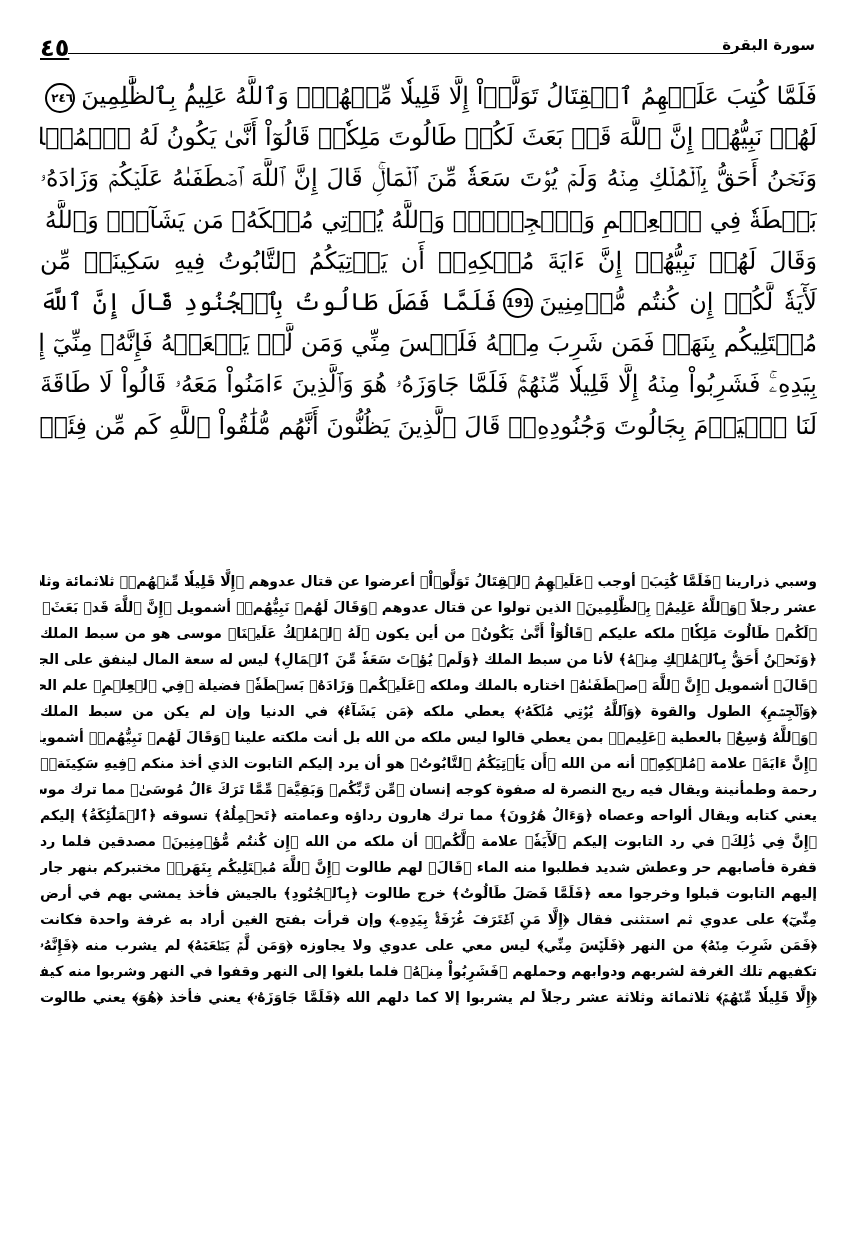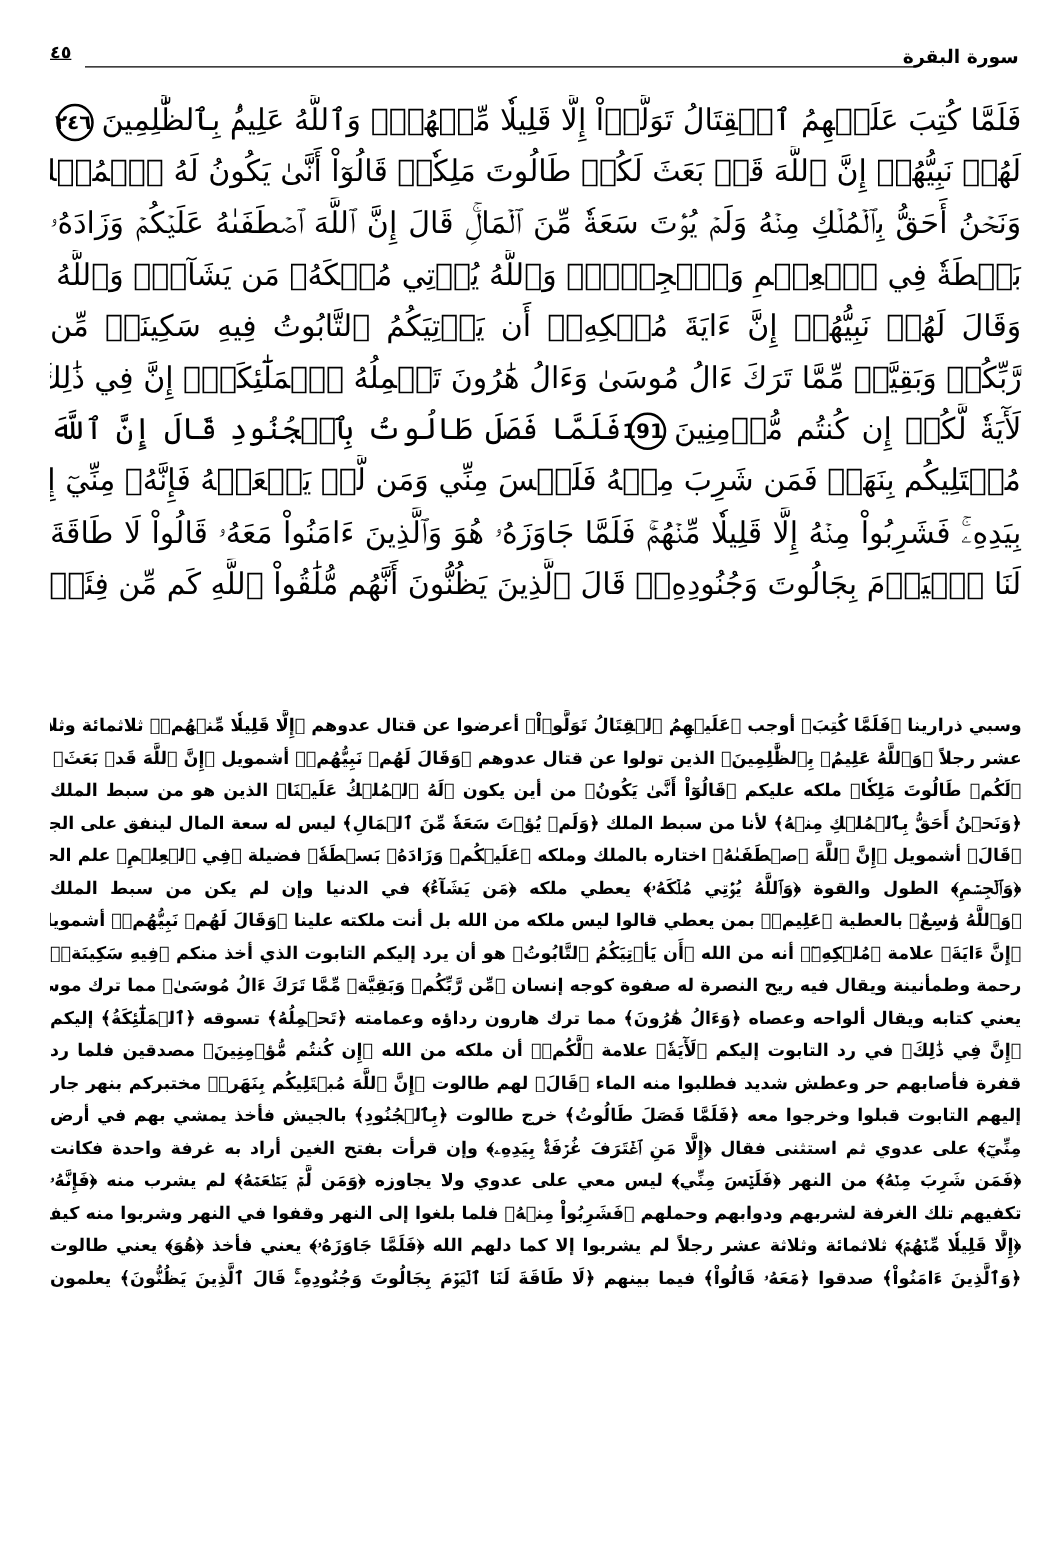--- a/index.html
+++ b/index.html
@@ -1,65 +1,63 @@
 <!DOCTYPE html>
 <html><head>
 <meta charset="utf-8">
 <style>
   html, body { margin: 0; padding: 0; background: #ffffff; }
   body { width: 850px; height: 1241px; position: relative; overflow: hidden; color: #000; }
   .page { position: absolute; left: 0; top: 0; width: 850px; height: 1241px; }
   .header { position: absolute; left: 40px; top: 34px; width: 775px; height: 24px; direction: rtl; }
   .header .surah { position: absolute; right: 0; top: 2px; font-family: "DejaVu Sans", sans-serif; font-weight: bold; font-size: 15px; text-align: center; }
-  .header .pnum { position: absolute; left: 0; top: 0px; font-family: "DejaVu Sans", sans-serif; font-weight: bold; font-size: 14px; text-decoration: underline; }
+  .header .pnum { position: absolute; left: 0; top: 0px; font-family: "DejaVu Sans", sans-serif; font-weight: bold; font-size: 24px; text-decoration: underline; }
   .header .rule { position: absolute; left: 28px; right: 82px; top: 19px; border-top: 1.5px solid #000; }
   .verses { position: absolute; left: 40px; top: 76px; width: 777px; direction: rtl; }
   .vline { height: 41.2px; line-height: 41.2px; font-family: "DejaVu Serif", serif; font-size: 24px; text-align: justify; text-align-last: justify; white-space: nowrap; overflow: hidden; }
-  .ayah-marker { display: inline-block; width: 30px; height: 30px; border: 2px solid #000; border-radius: 50%; font-size: 16px; line-height: 26px; text-align: center; vertical-align: middle; font-family: "DejaVu Sans", sans-serif; font-weight: bold; box-sizing: border-box; margin: 0 6px; }
+  .ayah-marker { display: inline-block; width: 30px; height: 30px; border: 2px solid #000; border-radius: 50%; font-size: 12px; line-height: 26px; text-align: center; vertical-align: middle; font-family: "DejaVu Sans", sans-serif; font-weight: bold; box-sizing: border-box; margin: 0 6px; }
   .tafsir { position: absolute; left: 40px; top: 568px; width: 777px; direction: rtl; }
   .tline { height: 26px; line-height: 26px; font-family: "DejaVu Sans", sans-serif; font-size: 14px; font-weight: bold; text-align: justify; text-align-last: justify; white-space: nowrap; overflow: hidden; }
 </style>
 </head>
 <body>
 
 <div class="page">
 
   <div class="header">
     <span class="surah">سورة البقرة</span>
     <div class="rule"></div>
     <span class="pnum">٤٥</span>
   </div>
 
   <div class="verses" id="verses">
       <div class="vline"><span>فَلَمَّا كُتِبَ عَلَيۡهِمُ ٱلۡقِتَالُ تَوَلَّوۡاْ إِلَّا قَلِيلٗا مِّنۡهُمۡۗ وَٱللَّهُ عَلِيمُۢ بِٱلظَّٰلِمِينَ</span><span class="ayah-marker">٢٤٦</span></div>
       <div class="vline"><span>لَهُمۡ نَبِيُّهُمۡ إِنَّ ٱللَّهَ قَدۡ بَعَثَ لَكُمۡ طَالُوتَ مَلِكٗاۚ قَالُوٓاْ أَنَّىٰ يَكُونُ لَهُ ٱلۡمُلۡكُ عَلَيۡنَا</span></div>
       <div class="vline"><span>وَنَحۡنُ أَحَقُّ بِٱلۡمُلۡكِ مِنۡهُ وَلَمۡ يُؤۡتَ سَعَةٗ مِّنَ ٱلۡمَالِۚ قَالَ إِنَّ ٱللَّهَ ٱصۡطَفَىٰهُ عَلَيۡكُمۡ وَزَادَهُۥ</span></div>
       <div class="vline"><span>بَسۡطَةٗ فِي ٱلۡعِلۡمِ وَٱلۡجِسۡمِۖ وَٱللَّهُ يُؤۡتِي مُلۡكَهُۥ مَن يَشَآءُۚ وَٱللَّهُ وَٰسِعٌ عَلِيمٞ</span></div>
       <div class="vline"><span>وَقَالَ لَهُمۡ نَبِيُّهُمۡ إِنَّ ءَايَةَ مُلۡكِهِۦٓ أَن يَأۡتِيَكُمُ ٱلتَّابُوتُ فِيهِ سَكِينَةٞ مِّن</span></div>
-      <div class="vline"><span>رَّبِّكُمۡ وَبَقِيَّةٞ مِّمَّا تَرَكَ ءَالُ مُوسَىٰ وَءَالُ هَٰرُونَ تَحۡمِلُهُ ٱلۡمَلَٰٓئِكَةُۚ إِنَّ فِي ذَٰلِكَ</span></div>
       <div class="vline"><span>لَأٓيَةٗ لَّكُمۡ إِن كُنتُم مُّؤۡمِنِينَ</span><span class="ayah-marker">191</span><span>فَلَمَّا فَصَلَ طَالُوتُ بِٱلۡجُنُودِ قَالَ إِنَّ ٱللَّهَ</span></div>
       <div class="vline"><span>مُبۡتَلِيكُم بِنَهَرٖ فَمَن شَرِبَ مِنۡهُ فَلَيۡسَ مِنِّي وَمَن لَّمۡ يَطۡعَمۡهُ فَإِنَّهُۥ مِنِّيٓ إِلَّا مَنِ ٱغۡتَرَفَ غُرۡفَةَۢ</span></div>
       <div class="vline"><span>بِيَدِهِۦۚ فَشَرِبُواْ مِنۡهُ إِلَّا قَلِيلٗا مِّنۡهُمۡۚ فَلَمَّا جَاوَزَهُۥ هُوَ وَٱلَّذِينَ ءَامَنُواْ مَعَهُۥ قَالُواْ لَا طَاقَةَ</span></div>
       <div class="vline"><span>لَنَا ٱلۡيَوۡمَ بِجَالُوتَ وَجُنُودِهِۦۚ قَالَ ٱلَّذِينَ يَظُنُّونَ أَنَّهُم مُّلَٰقُواْ ٱللَّهِ كَم مِّن فِئَةٖ</span></div>
     </div>
 
   <div class="tafsir" id="tafsir">
       <div class="tline">وسبي ذرارينا ﴿فَلَمَّا كُتِبَ﴾ أوجب ﴿عَلَيۡهِمُ ٱلۡقِتَالُ تَوَلَّوۡاْ﴾ أعرضوا عن قتال عدوهم ﴿إِلَّا قَلِيلٗا مِّنۡهُمۡ﴾ ثلاثمائة وثلاثة</div>
       <div class="tline">عشر رجلاً ﴿وَٱللَّهُ عَلِيمُۢ بِٱلظَّٰلِمِينَ﴾ الذين تولوا عن قتال عدوهم ﴿وَقَالَ لَهُمۡ نَبِيُّهُمۡ﴾ أشمويل ﴿إِنَّ ٱللَّهَ قَدۡ بَعَثَ﴾ بين</div>
-      <div class="tline">﴿لَكُمۡ طَالُوتَ مَلِكٗا﴾ ملكه عليكم ﴿قَالُوٓاْ أَنَّىٰ يَكُونُ﴾ من أين يكون ﴿لَهُ ٱلۡمُلۡكُ عَلَيۡنَا﴾ الذين هو من سبط الملك</div>
+      <div class="tline">﴿لَكُمۡ طَالُوتَ مَلِكٗا﴾ ملكه عليكم ﴿قَالُوٓاْ أَنَّىٰ يَكُونُ﴾ من أين يكون ﴿لَهُ ٱلۡمُلۡكُ عَلَيۡنَا﴾ موسى هو من سبط الملك</div>
       <div class="tline">﴿وَنَحۡنُ أَحَقُّ بِٱلۡمُلۡكِ مِنۡهُ﴾ لأنا من سبط الملك ﴿وَلَمۡ يُؤۡتَ سَعَةٗ مِّنَ ٱلۡمَالِ﴾ ليس له سعة المال لينفق على الجيش</div>
       <div class="tline">﴿قَالَ﴾ أشمويل ﴿إِنَّ ٱللَّهَ ٱصۡطَفَىٰهُ﴾ اختاره بالملك وملكه ﴿عَلَيۡكُمۡ وَزَادَهُۥ بَسۡطَةٗ﴾ فضيلة ﴿فِي ٱلۡعِلۡمِ﴾ علم الحرب</div>
       <div class="tline">﴿وَٱلۡجِسۡمِ﴾ الطول والقوة ﴿وَٱللَّهُ يُؤۡتِي مُلۡكَهُۥ﴾ يعطي ملكه ﴿مَن يَشَآءُ﴾ في الدنيا وإن لم يكن من سبط الملك</div>
       <div class="tline">﴿وَٱللَّهُ وَٰسِعٌ﴾ بالعطية ﴿عَلِيمٞ﴾ بمن يعطي قالوا ليس ملكه من الله بل أنت ملكته علينا ﴿وَقَالَ لَهُمۡ نَبِيُّهُمۡ﴾ أشمويل</div>
       <div class="tline">﴿إِنَّ ءَايَةَ﴾ علامة ﴿مُلۡكِهِۦٓ﴾ أنه من الله ﴿أَن يَأۡتِيَكُمُ ٱلتَّابُوتُ﴾ هو أن يرد إليكم التابوت الذي أخذ منكم ﴿فِيهِ سَكِينَةٞ﴾</div>
       <div class="tline">رحمة وطمأنينة ويقال فيه ريح النصرة له صفوة كوجه إنسان ﴿مِّن رَّبِّكُمۡ وَبَقِيَّةٞ مِّمَّا تَرَكَ ءَالُ مُوسَىٰ﴾ مما ترك موسى</div>
       <div class="tline">يعني كتابه ويقال ألواحه وعصاه ﴿وَءَالُ هَٰرُونَ﴾ مما ترك هارون رداؤه وعمامته ﴿تَحۡمِلُهُ﴾ تسوقه ﴿ٱلۡمَلَٰٓئِكَةُ﴾ إليكم</div>
       <div class="tline">﴿إِنَّ فِي ذَٰلِكَ﴾ في رد التابوت إليكم ﴿لَأٓيَةٗ﴾ علامة ﴿لَّكُمۡ﴾ أن ملكه من الله ﴿إِن كُنتُم مُّؤۡمِنِينَ﴾ مصدقين فلما رد</div>
       <div class="tline">قفرة فأصابهم حر وعطش شديد فطلبوا منه الماء ﴿قَالَ﴾ لهم طالوت ﴿إِنَّ ٱللَّهَ مُبۡتَلِيكُم بِنَهَرٖ﴾ مختبركم بنهر جار</div>
       <div class="tline">إليهم التابوت قبلوا وخرجوا معه ﴿فَلَمَّا فَصَلَ طَالُوتُ﴾ خرج طالوت ﴿بِٱلۡجُنُودِ﴾ بالجيش فأخذ يمشي بهم في أرض</div>
       <div class="tline">مِنِّيٓ﴾ على عدوي ثم استثنى فقال ﴿إِلَّا مَنِ ٱغۡتَرَفَ غُرۡفَةَۢ بِيَدِهِۦ﴾ وإن قرأت بفتح الغين أراد به غرفة واحدة فكانت</div>
       <div class="tline">﴿فَمَن شَرِبَ مِنۡهُ﴾ من النهر ﴿فَلَيۡسَ مِنِّي﴾ ليس معي على عدوي ولا يجاوزه ﴿وَمَن لَّمۡ يَطۡعَمۡهُ﴾ لم يشرب منه ﴿فَإِنَّهُۥ</div>
       <div class="tline">تكفيهم تلك الغرفة لشربهم ودوابهم وحملهم ﴿فَشَرِبُواْ مِنۡهُ﴾ فلما بلغوا إلى النهر وقفوا في النهر وشربوا منه كيف شاؤوا</div>
       <div class="tline">﴿إِلَّا قَلِيلٗا مِّنۡهُمۡ﴾ ثلاثمائة وثلاثة عشر رجلاً لم يشربوا إلا كما دلهم الله ﴿فَلَمَّا جَاوَزَهُۥ﴾ يعني فأخذ ﴿هُوَ﴾ يعني طالوت</div>
-      <div class="tline">﴿وَٱلَّذِينَ ءَامَنُواْ﴾ صدقوا ﴿مَعَهُۥ قَالُواْ﴾ فيما بينهم ﴿لَا طَاقَةَ لَنَا ٱلۡيَوۡمَ بِجَالُوتَ وَجُنُودِهِۦۚ قَالَ ٱلَّذِينَ يَظُنُّونَ﴾ يعلمون</div>
     </div>
 
 </div>
 
 </body></html>

